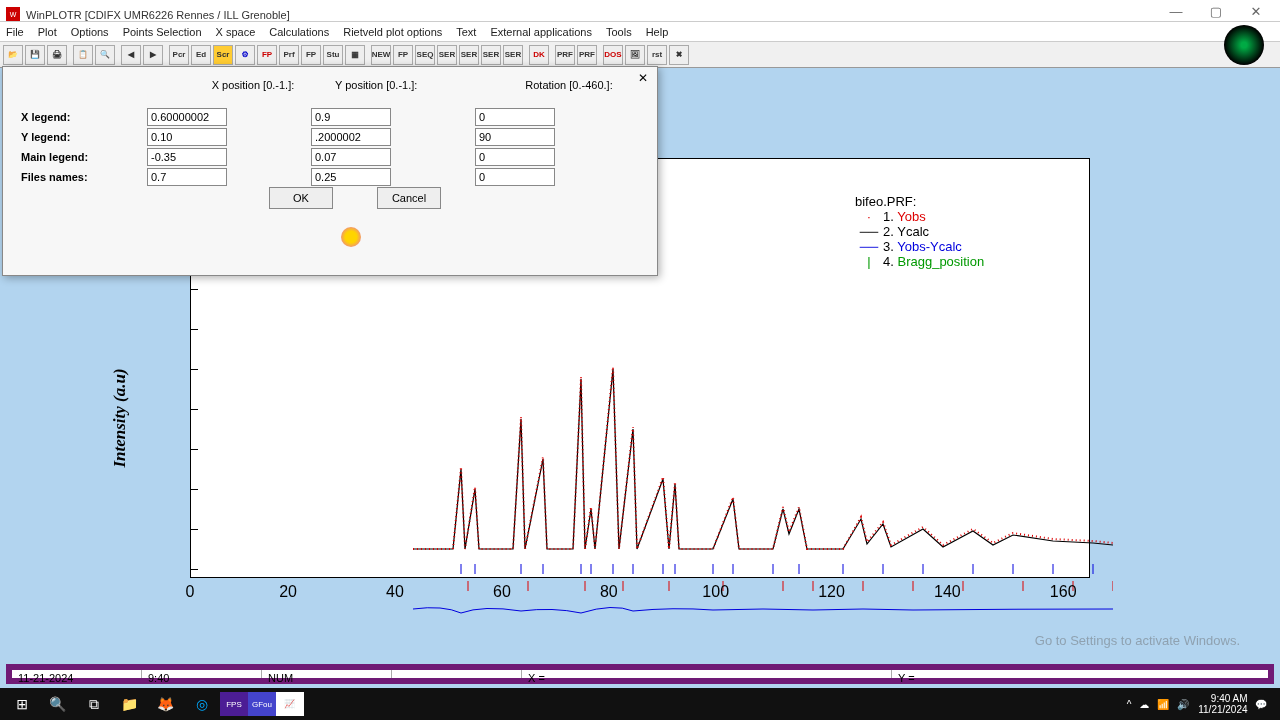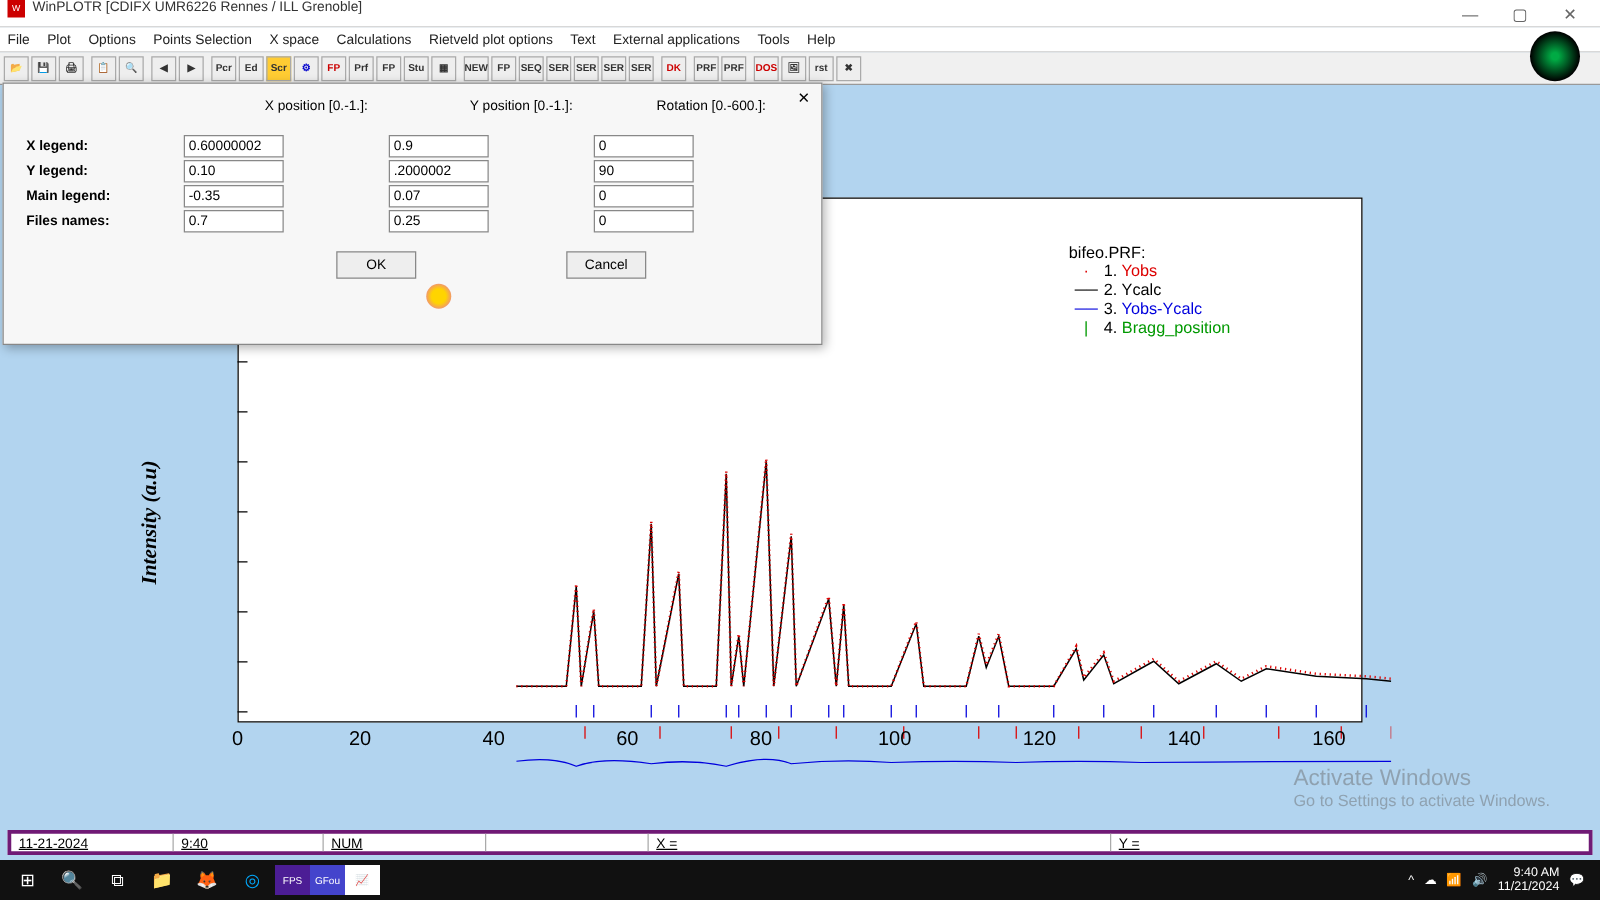--- a/index.html
+++ b/index.html
@@ -1,18 +1,18 @@
 <!DOCTYPE html>
 <html><head>
 <meta charset="utf-8">
 <style>
 * { margin: 0; padding: 0; box-sizing: border-box; font-family: "Segoe UI", Tahoma, sans-serif; }
 body { width: 1280px; height: 720px; overflow: hidden; background: #b2d4ef; position: relative; }
 
-.titlebar { height: 22px; background: #fff; display: flex; align-items: flex-start; padding: 0 6px; font-size: 11px; color: #333; border-bottom: 1px solid #ccc; }
+.titlebar { height: 22px; background: #fff; display: flex; align-items: flex-end; padding: 0 6px; font-size: 11px; color: #333; border-bottom: 1px solid #ccc; }
 .titlebar .icon { width: 14px; height: 14px; background: #c00; margin-right: 6px; display: inline-flex; align-items: center; justify-content: center; font-size: 7px; color: #fff; }
 .title-ctrl { position: absolute; right: 4px; top: 0; display: flex; gap: 0; }
 .title-ctrl div { width: 40px; height: 22px; display: flex; align-items: center; justify-content: center; font-size: 13px; color: #666; }
 
 .badge { position: absolute; right: 16px; top: 25px; width: 40px; height: 40px; border-radius: 50%; background: radial-gradient(circle,#0a4 10%,#000 70%); z-index: 5; }
 
 .menubar { height: 20px; background: #fff; display: flex; align-items: center; padding: 0 6px; font-size: 11px; border-bottom: 1px solid #ccc; gap: 14px; }
 .menubar span { color: #222; }
 
 .toolbar { height: 26px; background: #f0f0f0; display: flex; align-items: center; padding: 0 2px; border-bottom: 1px solid #999; gap: 0; }
@@ -40,31 +40,31 @@
 
 .diffraction { position: absolute; left: 222px; top: 200px; width: 700px; height: 260px; }
 
 .dialog { position: absolute; left: 2px; top: 66px; width: 656px; height: 210px; background: #f7f7f7; border: 1px solid #888; box-shadow: 2px 2px 8px rgba(0,0,0,0.3); z-index: 10; }
 .dlg-title { height: 22px; display: flex; align-items: center; padding: 0 8px; font-size: 11px; background: #fff; border-bottom: 1px solid #ddd; }
 .dlg-close { position: absolute; right: 4px; top: 2px; width: 20px; height: 18px; display: flex; align-items: center; justify-content: center; font-size: 12px; }
 .dlg-body { padding: 12px 18px; font-size: 11px; }
 .dlg-headers { display: flex; margin-bottom: 16px; }
 .dlg-headers div:nth-child(1){ width:150px; }
 .dlg-headers div:nth-child(2){ width:164px; text-align:center; }
-.dlg-headers div:nth-child(3){ width:164px; text-align:center; }
+.dlg-headers div:nth-child(3){ width:164px; text-align:left; }
 .dlg-headers div:nth-child(4){ width:140px; text-align:center; }
 .dlg-row { display: flex; align-items: center; height: 20px; margin-bottom: 0px; }
 .dlg-row .lbl { width: 150px; font-weight: bold; }
 .dlg-row input { width: 80px; height: 18px; border: 1px solid #888; background: #fff; font-size: 11px; padding: 0 3px; margin-right: 84px; }
-.dlg-btns { margin-top: 14px; display: flex; gap: 120px; padding-left: 248px; }
+.dlg-btns { display: flex; gap: 44px; padding-left: 248px; }
 .dlg-btns button { width: 64px; height: 22px; font-size: 11px; background: #eee; border: 1px solid #888; }
 
 .cursor-dot { position: absolute; left: 338px; top: 160px; width: 20px; height: 20px; border-radius: 50%; background: radial-gradient(circle,#ffd400 40%, #e88 80%, transparent); z-index: 20; }
 
-.statusbar { position: absolute; left: 6px; bottom: 36px; right: 6px; height: 20px; background: #fff; border: 3px solid #701a75; display: flex; font-size: 11px; text-decoration: underline; }
+.statusbar { position: absolute; left: 6px; bottom: 36px; right: 6px; height: 20px; background: #fff; border: 6px solid #701a75; display: flex; font-size: 11px; }
 .statusbar div { border-right: 1px solid #aaa; padding: 2px 6px; }
 .statusbar .c1{width:130px}.statusbar .c2{width:120px}.statusbar .c3{width:130px}.statusbar .c4{width:130px}.statusbar .c5{width:370px}.statusbar .c6{flex:1;border-right:none}
 
 .taskbar { position: absolute; left: 0; bottom: 0; right: 0; height: 32px; background: #111; display: flex; align-items: center; padding: 0 4px; }
 .taskbar .tb { width: 36px; height: 28px; display: flex; align-items: center; justify-content: center; color: #fff; font-size: 14px; }
 .taskbar .tray { margin-left: auto; display: flex; align-items: center; color: #fff; font-size: 10px; gap: 8px; padding-right: 8px; }
 .taskbar .clock { text-align: right; line-height: 11px; }
 
 .watermark { position: absolute; right: 40px; bottom: 72px; color: rgba(100,100,100,0.45); font-size: 13px; text-align: left; }
 .watermark .t1 { font-size: 18px; }
@@ -229,21 +229,21 @@
   </div>
 </div>
 
 <div class="dialog">
   <div class="dlg-close">✕</div>
   <div class="dlg-body">
     <div class="dlg-headers">
       <div></div>
       <div>X position [0.-1.]:</div>
       <div>Y position [0.-1.]:</div>
-      <div>Rotation [0.-600.]:</div>
+      <div>Rotation [0.-460.]:</div>
     </div>
     <div class="dlg-row">
       <div class="lbl">X legend:</div>
       <input value="0.60000002" style="">
       <input value="0.9" style="">
       <input value="0" style="">
     </div>
     <div class="dlg-row">
       <div class="lbl">Y legend:</div>
       <input value="0.10" style="">
@@ -264,21 +264,20 @@
     </div>
     <div class="dlg-btns">
       <button>OK</button>
       <button>Cancel</button>
     </div>
   </div>
   <div class="cursor-dot"></div>
 </div>
 
 <div class="watermark">
-  <div class="t1">Activate Windows</div>
   <div>Go to Settings to activate Windows.</div>
 </div>
 
 <div class="statusbar">
   <div class="c1">11-21-2024</div>
   <div class="c2">9:40</div>
   <div class="c3">NUM</div>
   <div class="c4"></div>
   <div class="c5">X =</div>
   <div class="c6">Y =</div>

